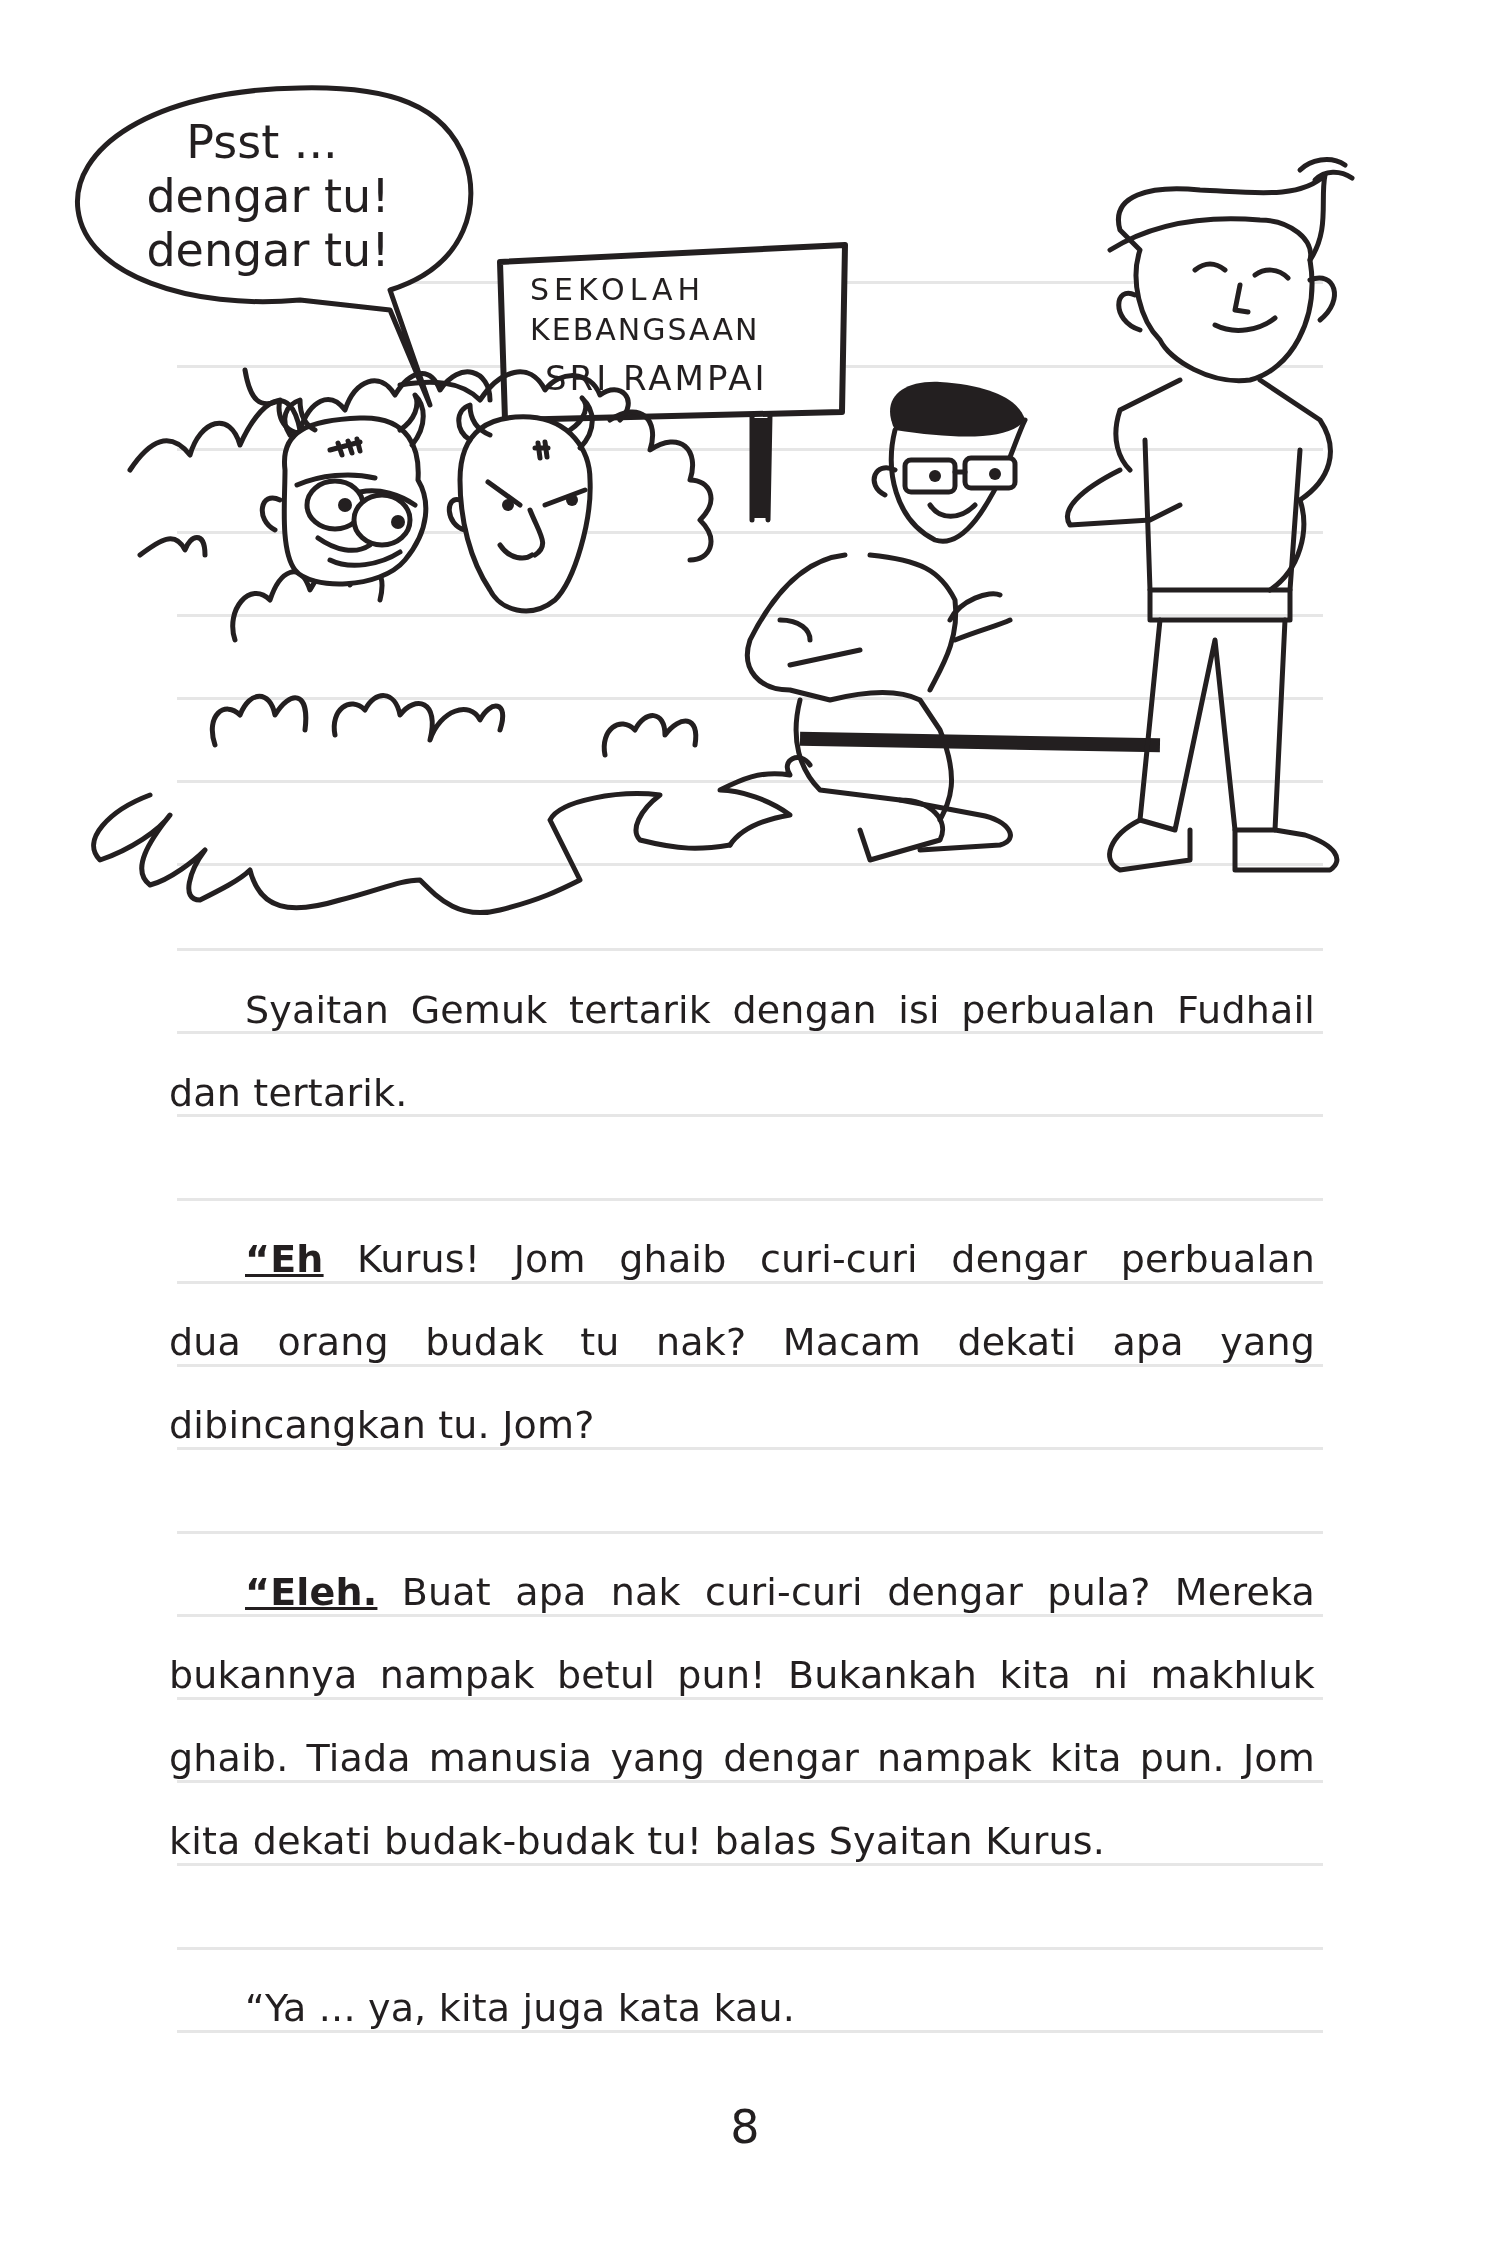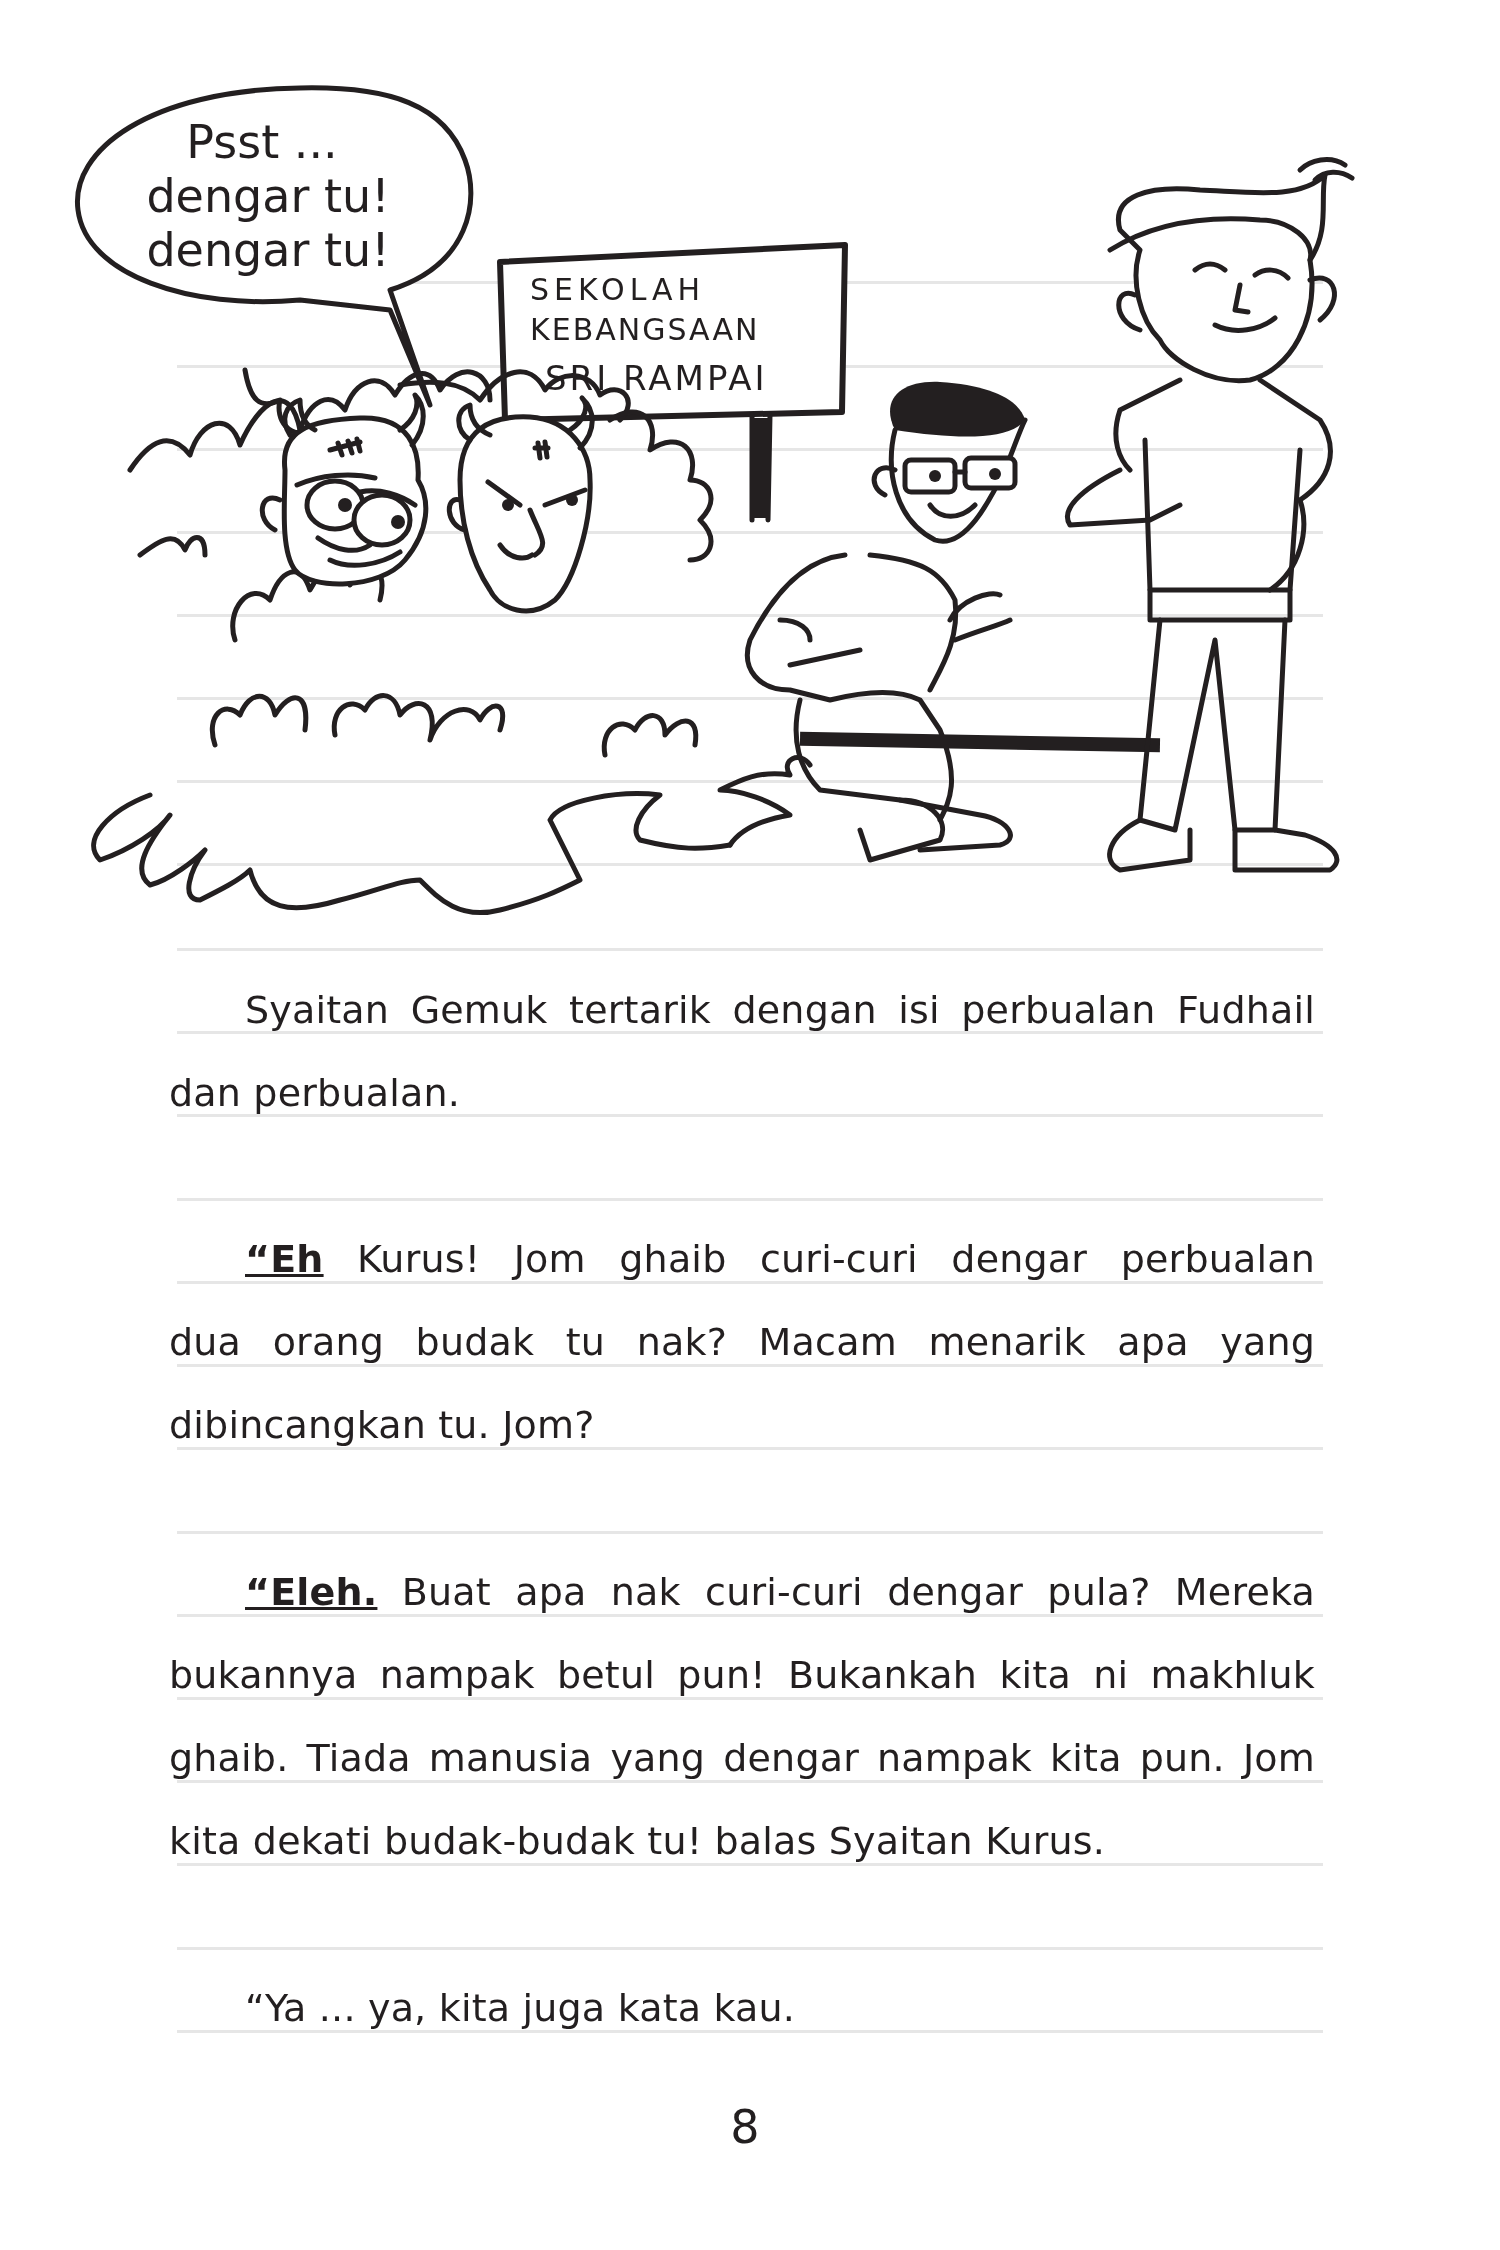--- a/index.html
+++ b/index.html
@@ -156,28 +156,28 @@
       <text x="545" y="390" font-size="34" letter-spacing="3">SRI RAMPAI</text>
     </g>
   </svg>
 
   <div>
 
     <div class="text-line justify indent" style="top:985px">
       <span class="lead"></span><span>Syaitan Gemuk tertarik dengan isi perbualan Fudhail</span>
     </div>
     <div class="text-line" style="top:1068px">
-      <span>dan perbualan.</span>
+      <span>dan tertarik.</span>
     </div>
 
     <div class="text-line justify indent" style="top:1234px">
       <span class="lead">“Eh</span><span> Kurus! Jom ghaib curi-curi dengar perbualan</span>
     </div>
     <div class="text-line justify" style="top:1317px">
-      <span>dua orang budak tu nak? Macam menarik apa yang</span>
+      <span>dua orang budak tu nak? Macam dekati apa yang</span>
     </div>
     <div class="text-line" style="top:1400px">
       <span>dibincangkan tu. Jom?</span>
     </div>
 
     <div class="text-line justify indent" style="top:1567px">
       <span class="lead">“Eleh.</span><span> Buat apa nak curi-curi dengar pula? Mereka</span>
     </div>
     <div class="text-line justify" style="top:1650px">
       <span>bukannya nampak betul pun! Bukankah kita ni makhluk</span>

